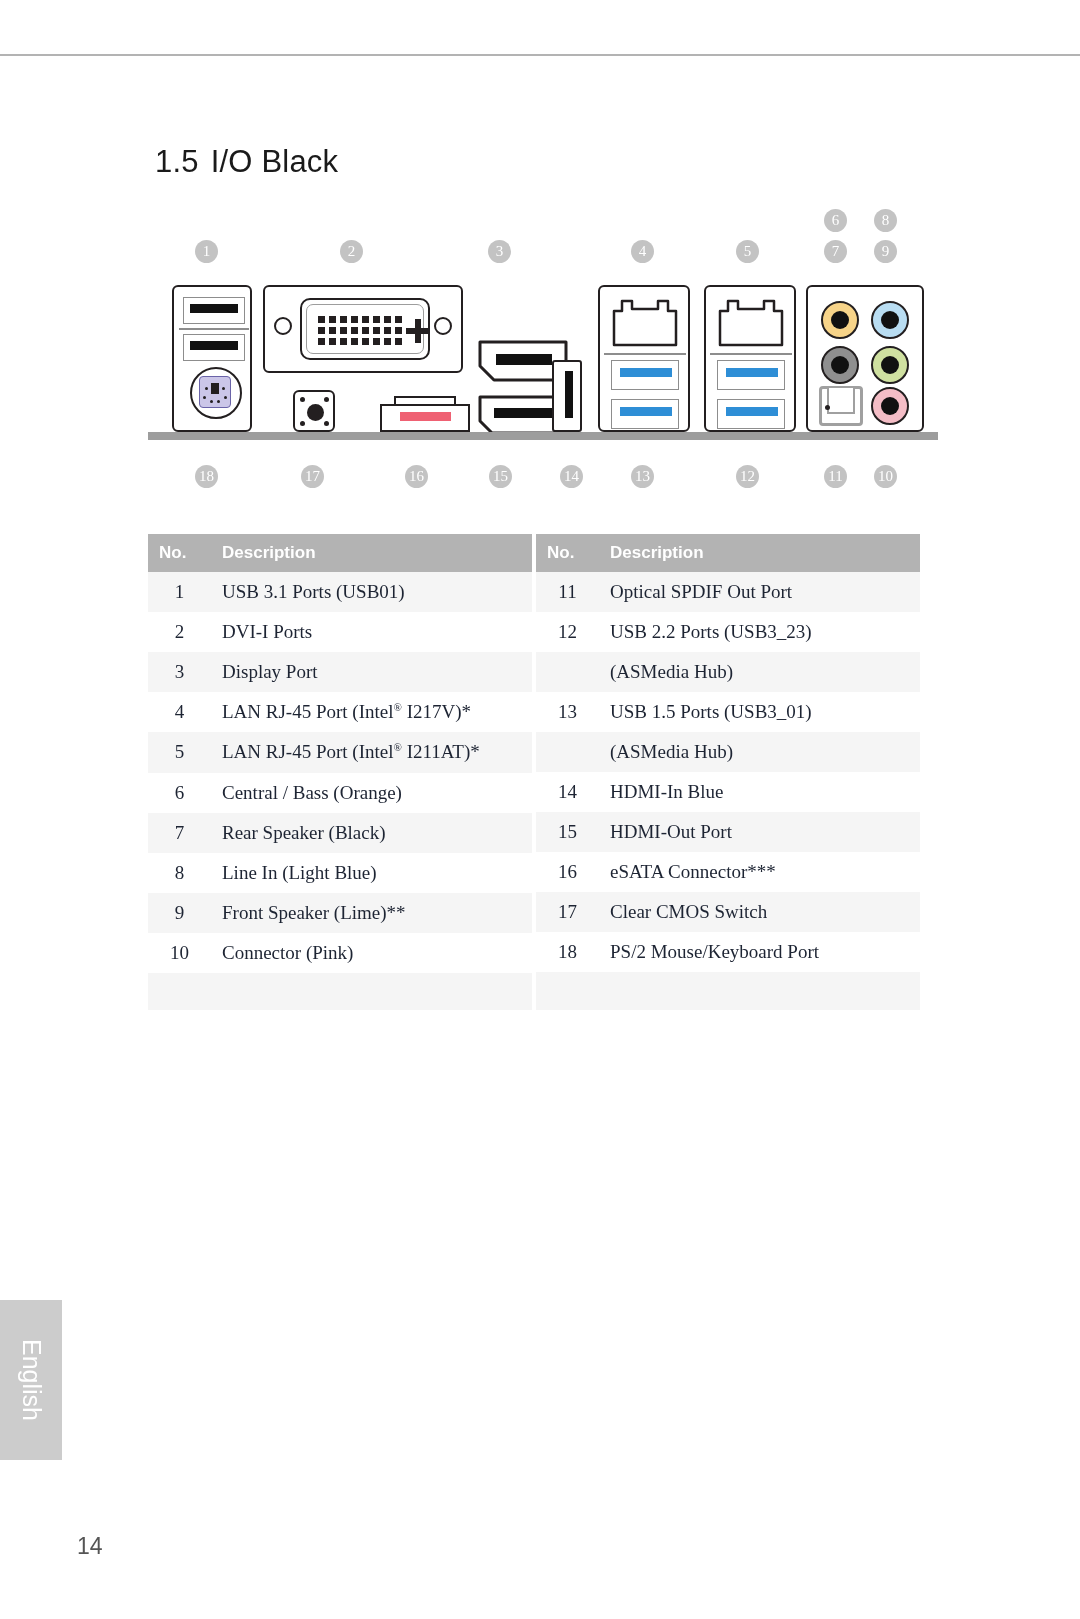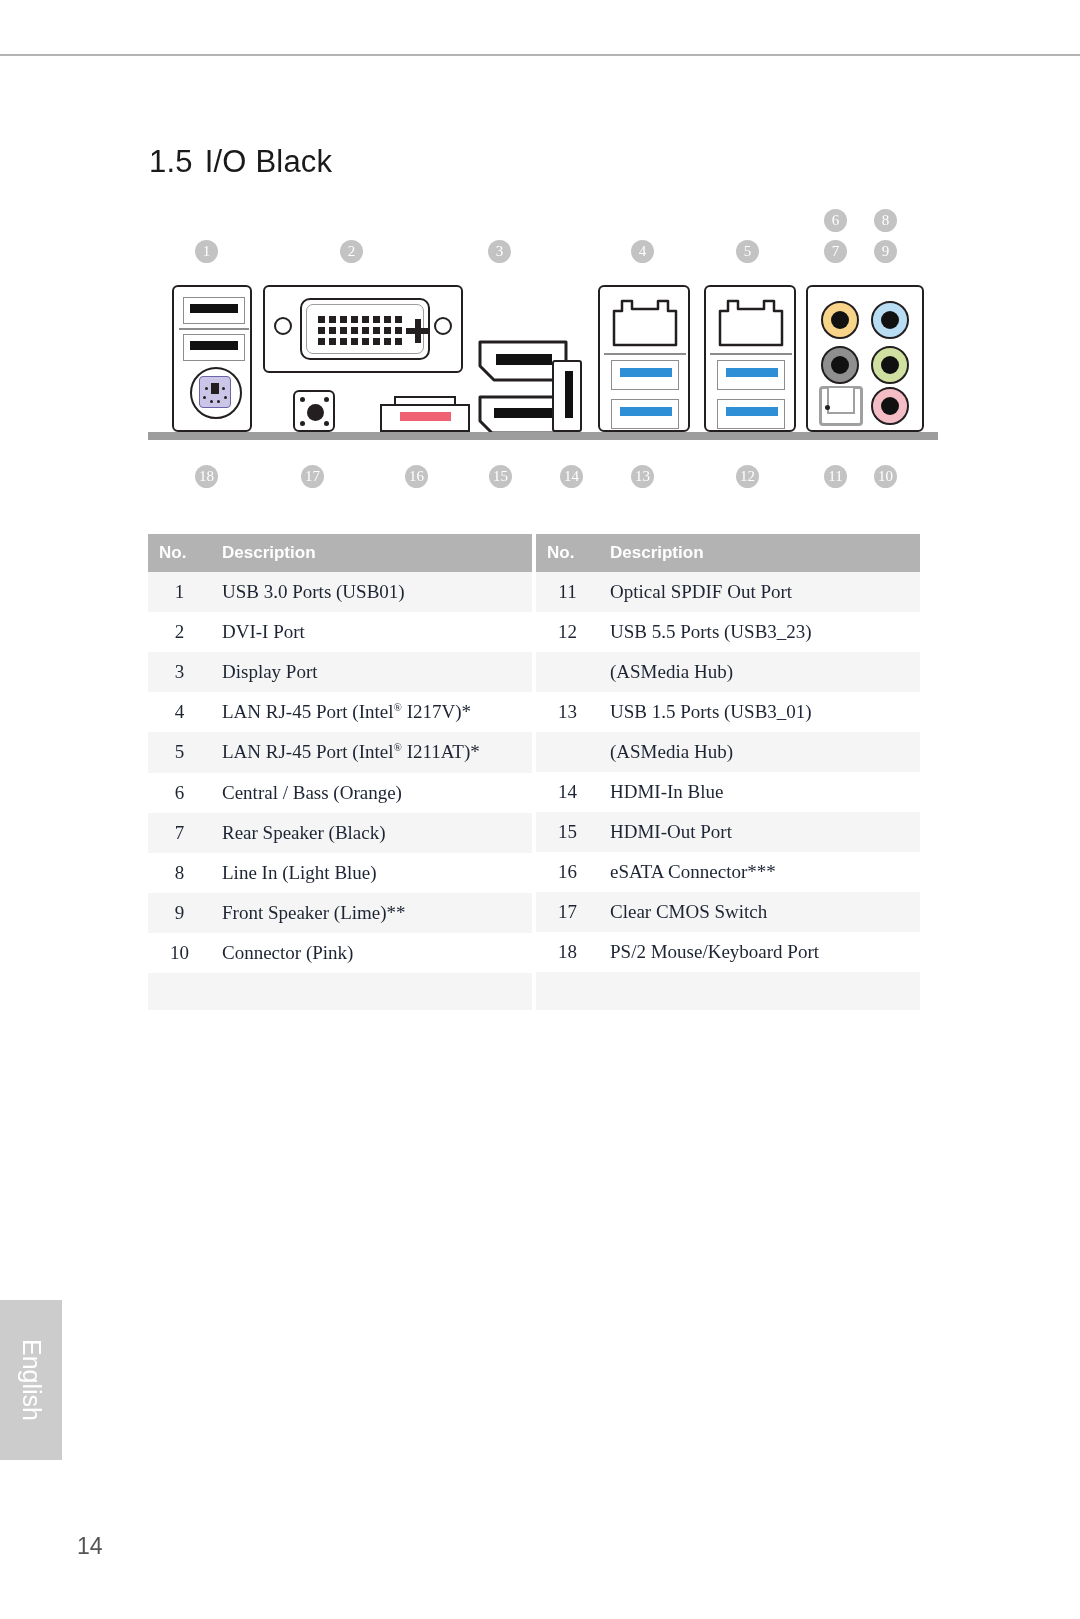--- a/index.html
+++ b/index.html
@@ -29,21 +29,21 @@
   .section-heading {
     position: absolute;
     left: 149px;
     top: 144px;
     font-size: 31px;
     color: #1a1a1a;
     font-family: "Liberation Sans", sans-serif;
     letter-spacing: 0.2px;
     white-space: nowrap;
   }
-  .section-heading .num { margin-right: 12px; }
+  .section-heading .num { margin-right: 12px; margin-left: 6px; }
 
   
   .io-diagram {
     position: absolute;
     left: 148px;
     top: 200px;
     width: 790px;
     height: 300px;
   }
 
@@ -556,25 +556,25 @@
   <table class="io-table">
     <thead>
       <tr>
         <th class="c-no">No.</th>
         <th class="c-desc">Description</th>
       </tr>
     </thead>
     <tbody>
         <tr>
           <td class="c-no">1</td>
-          <td class="c-desc">USB 3.0 Ports (USB01)</td>
+          <td class="c-desc">USB 3.1 Ports (USB01)</td>
         </tr>
         <tr>
           <td class="c-no">2</td>
-          <td class="c-desc">DVI-I Port</td>
+          <td class="c-desc">DVI-I Ports</td>
         </tr>
         <tr>
           <td class="c-no">3</td>
           <td class="c-desc">Display Port</td>
         </tr>
         <tr>
           <td class="c-no">4</td>
           <td class="c-desc">LAN RJ-45 Port (Intel<sup>®</sup> I217V)*</td>
         </tr>
         <tr>
@@ -619,21 +619,21 @@
         <th class="c-desc">Description</th>
       </tr>
     </thead>
     <tbody>
         <tr>
           <td class="c-no">11</td>
           <td class="c-desc">Optical SPDIF Out Port</td>
         </tr>
         <tr>
           <td class="c-no">12</td>
-          <td class="c-desc">USB 5.5 Ports (USB3_23)</td>
+          <td class="c-desc">USB 2.2 Ports (USB3_23)</td>
         </tr>
         <tr>
           <td class="c-no"></td>
           <td class="c-desc">(ASMedia Hub)</td>
         </tr>
         <tr>
           <td class="c-no">13</td>
           <td class="c-desc">USB 1.5 Ports (USB3_01)</td>
         </tr>
         <tr>

